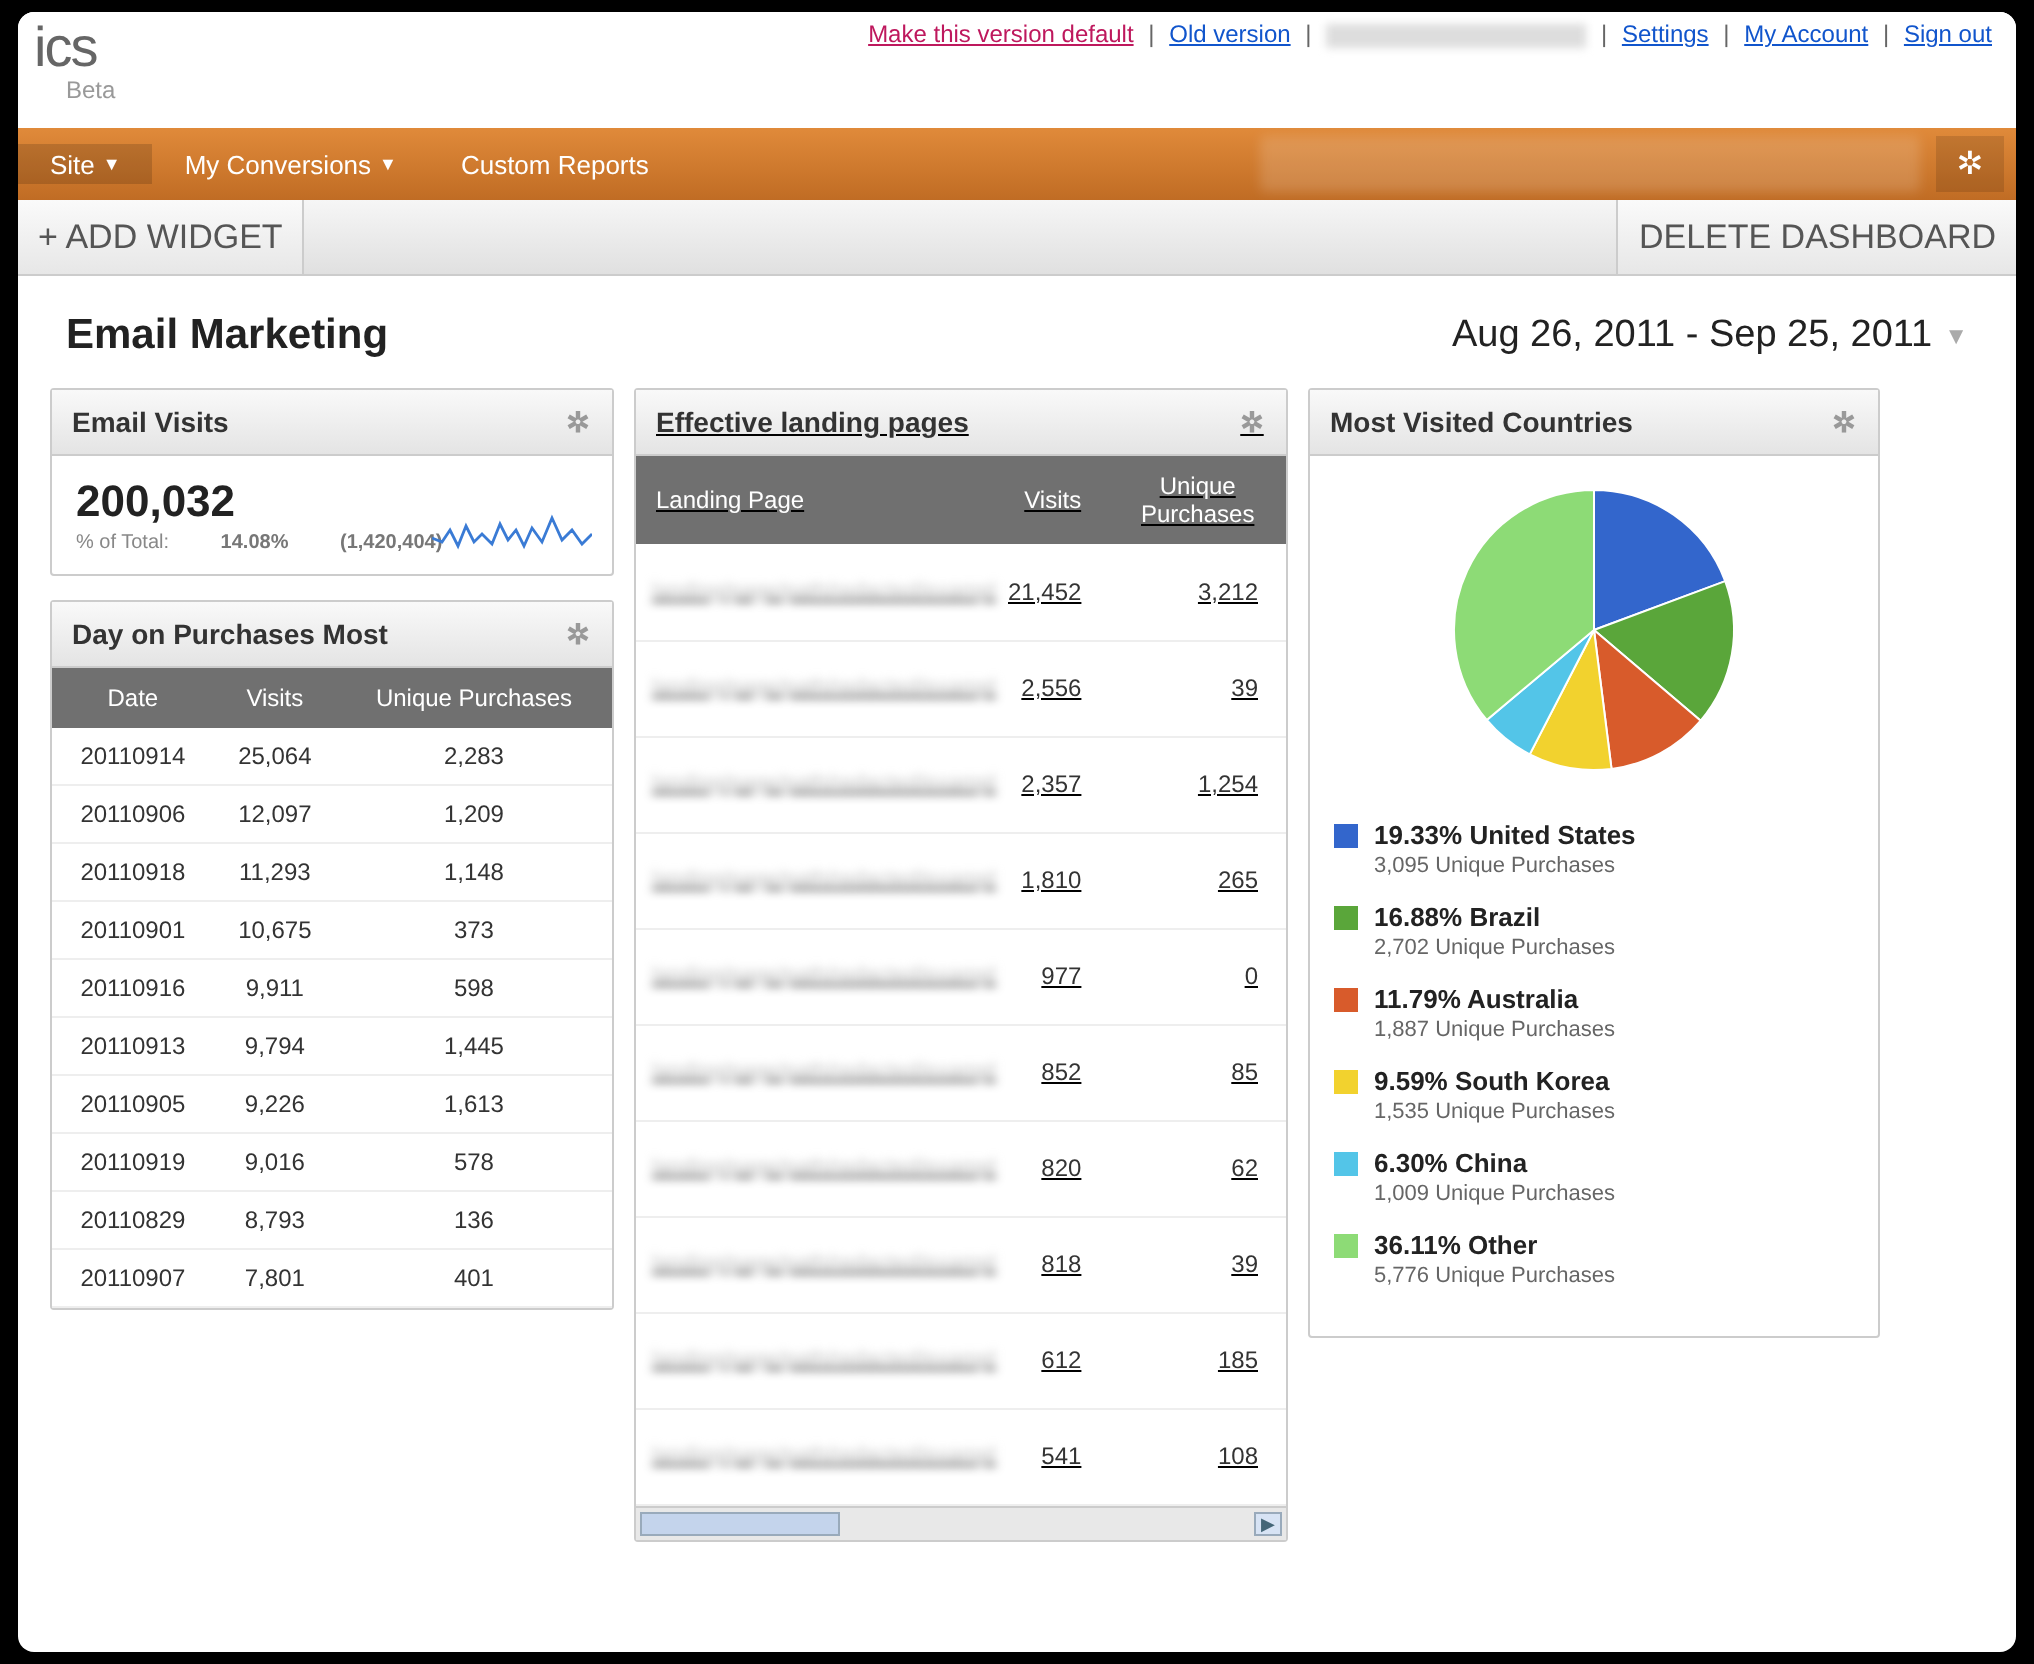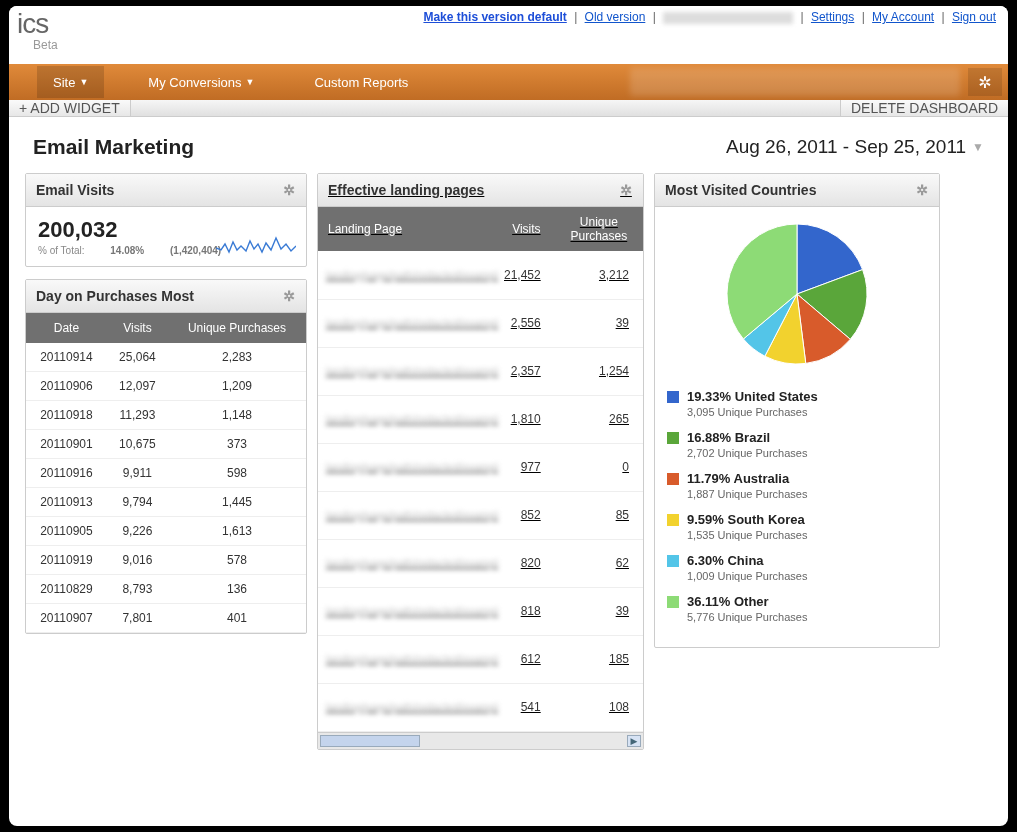--- a/index.html
+++ b/index.html
@@ -40,43 +40,42 @@
     font-size: 12px;
     color: #999;
   }
   .toplinks {
     position: absolute;
     right: 12px; top: 4px;
     font-size: 12px;
     color: #1155cc;
   }
   .toplinks a { color: #1155cc; text-decoration: underline; cursor: pointer; }
-  .toplinks .red { color: #1d4ed8; font-weight: bold; }
+  .toplinks .red { color: #be185d; font-weight: normal; }
   .toplinks .sep { color: #666; margin: 0 4px; }
   .toplinks .blurred {
     display:inline-block; width:130px; height:12px;
     background:#ddd; filter: blur(2px); vertical-align:middle;
   }
   
   .navbar {
     height: 36px;
     background: #d07a2c;
     background: linear-gradient(#e08a3a, #c06c24);
     display: flex;
     align-items: center;
     color: #fff;
     font-size: 13px;
     position: relative;
   }
   .navitem {
     padding: 0 16px;
-    height: 32px;
+    height: 20px;
     display: flex; align-items: center;
     cursor: pointer;
-    margin-left: 28px;
   }
   .navitem.active { background: rgba(0,0,0,0.15); }
   .caret { margin-left:4px; font-size:9px; }
   .nav-right-blur {
     position: absolute;
     right: 48px; top: 4px;
     width: 330px; height: 28px;
     background: rgba(255,255,255,0.15);
     filter: blur(3px);
     border-radius: 3px;
@@ -85,27 +84,27 @@
     position: absolute;
     right: 6px; top:4px;
     width: 34px; height:28px;
     background: rgba(0,0,0,0.12);
     display:flex;align-items:center;justify-content:center;
     color:#fff; font-size:16px;
     cursor:pointer;
   }
   
   .toolbar {
-    height: 17px;
+    height: 38px;
     background: linear-gradient(#f6f6f6, #e0e0e0);
     border-bottom: 1px solid #ccc;
     display:flex;
     justify-content: space-between;
     align-items: stretch;
-    font-size: 14px;
+    font-size: 17px;
     color:#555;
   }
   .tool-btn {
     padding: 0 10px;
     display:flex;align-items:center;
     border-right:1px solid #ccc;
     cursor:pointer;
     background:linear-gradient(#fafafa,#e7e7e7);
   }
   .tool-btn.right { border-left:1px solid #ccc; border-right:none; }

